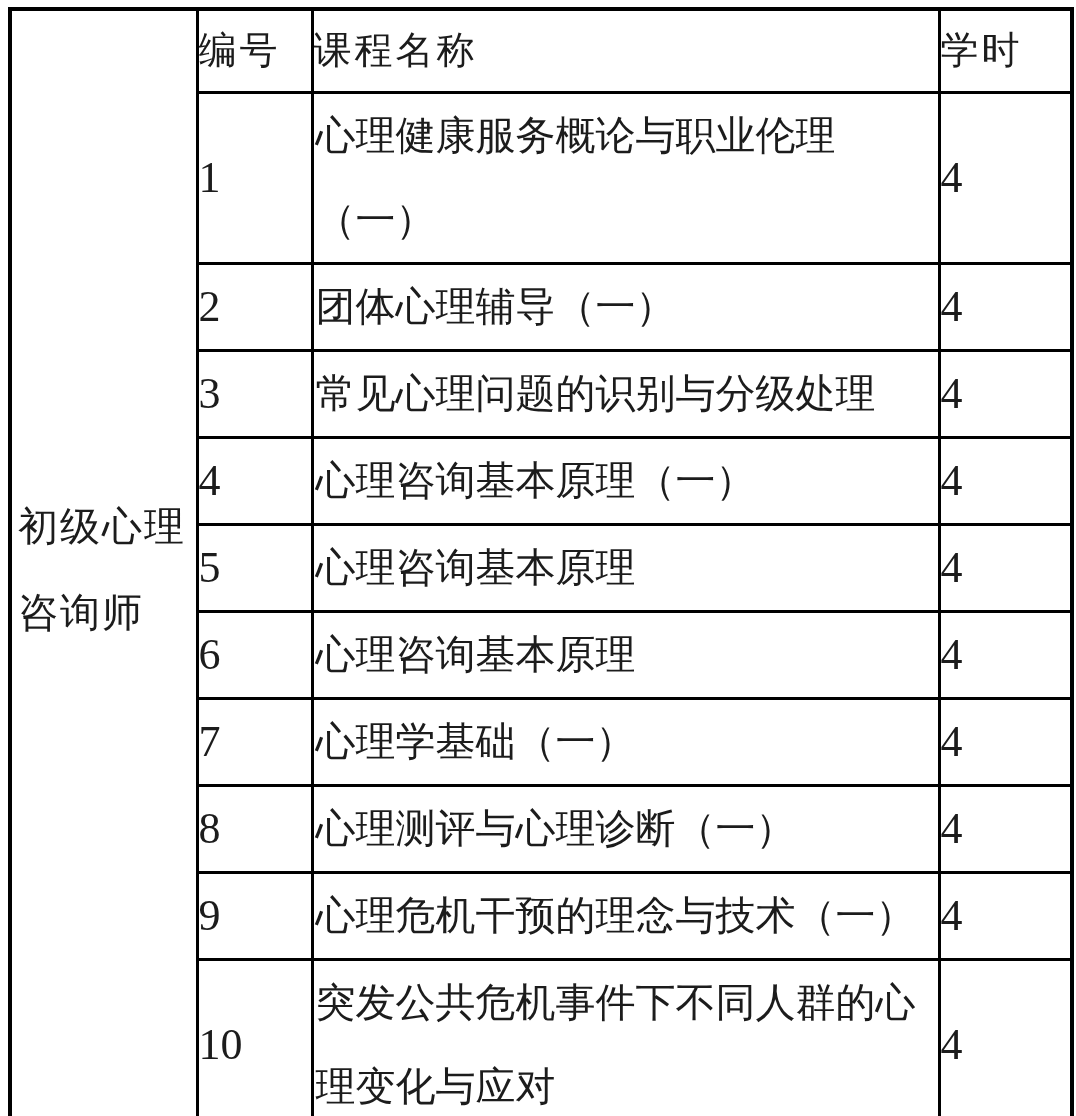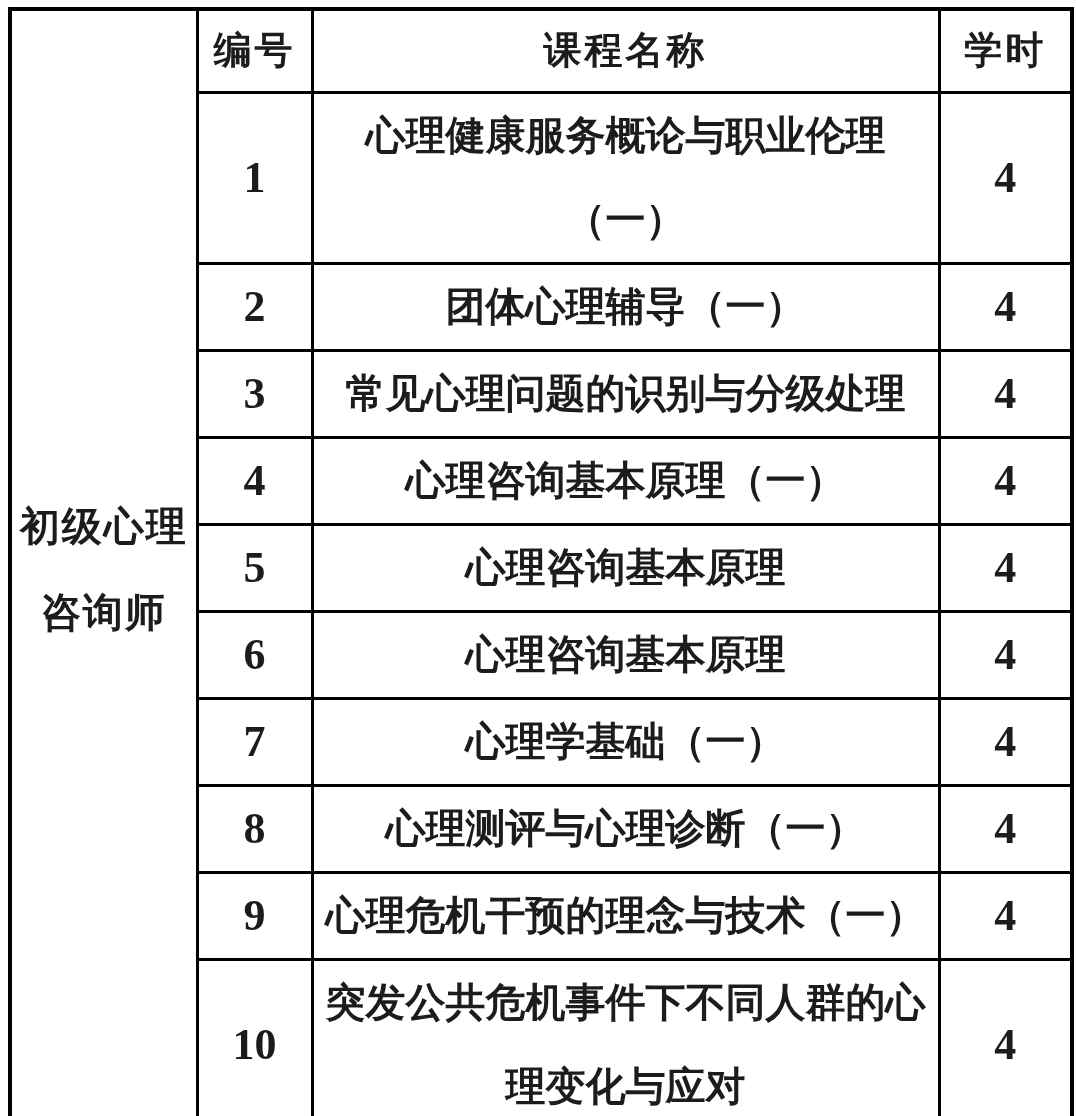--- a/index.html
+++ b/index.html
@@ -19,25 +19,23 @@
     top: 7px;
     left: 8px;
   }
   table.course-table {
     border-collapse: collapse;
     table-layout: fixed;
     border: 4px solid #000000;
   }
   td {
     border: 3px solid #000000;
-    text-align: center;
     vertical-align: middle;
     padding: 0;
     overflow: hidden;
-    font-weight: bold;
   }
   col.c-category { width: 187px; }
   col.c-id       { width: 115px; }
   col.c-course   { width: 627px; }
   col.c-hours    { width: 133px; }
 
   tr.header-row  { height: 83px; }
   tr.row-normal  { height: 85px; }
   tr.row-tall    { height: 168px; }
 
@@ -50,21 +48,21 @@
   td.header-cell {
     font-size: 38px;
     letter-spacing: 3px;
   }
   td.id-cell {
     font-size: 44px;
   }
   td.course-cell {
     font-size: 40px;
     line-height: 84px;
-    padding: 0 8px;
+    padding: 0 2px;
   }
   td.hours-cell {
     font-size: 44px;
   }
 </style>
 </head>
 <body>
 
 <div class="table-wrap">
   <table class="course-table">

